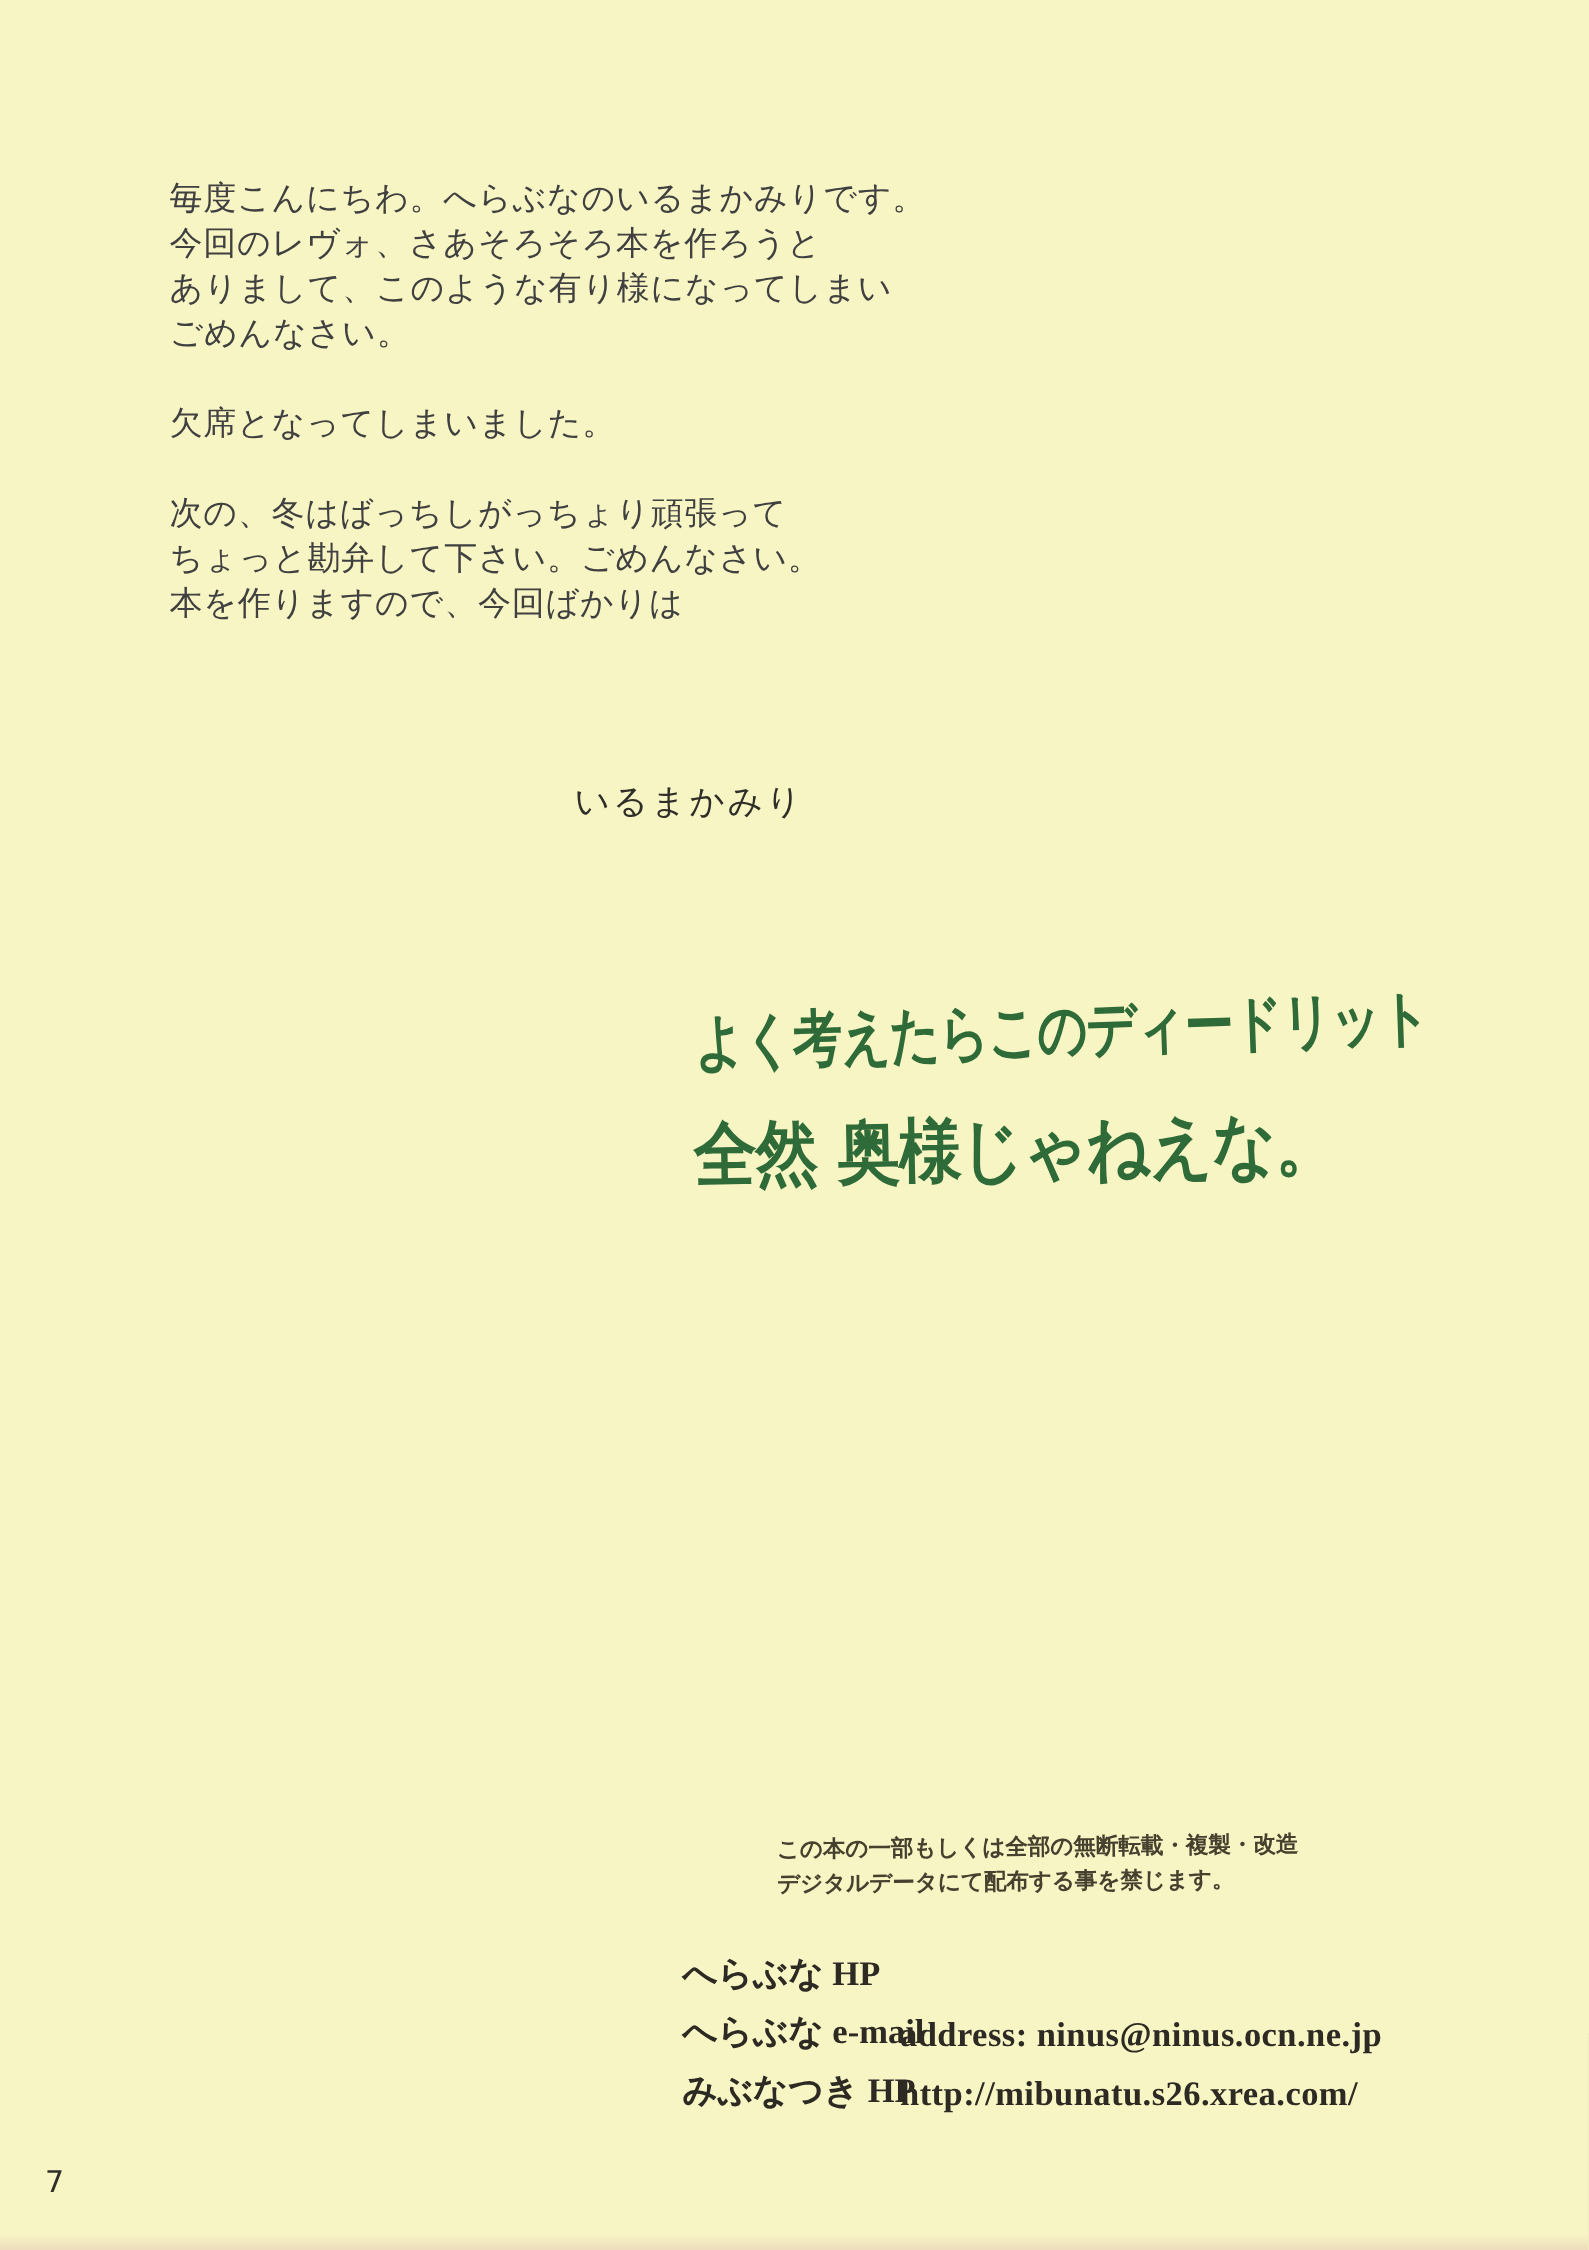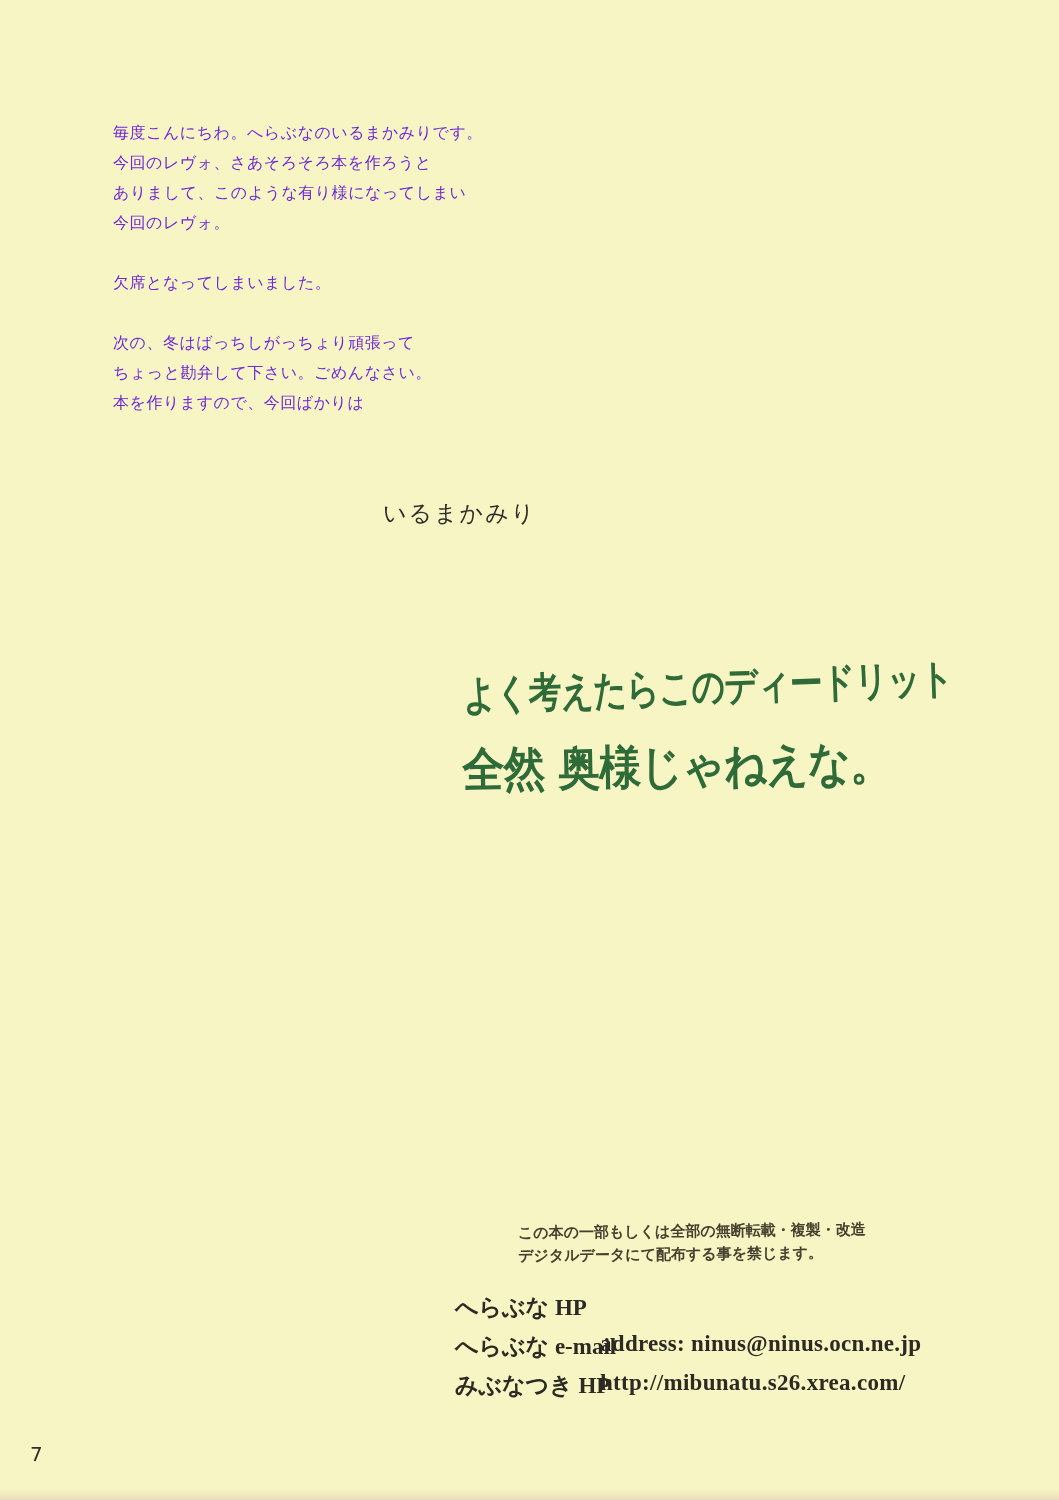--- a/index.html
+++ b/index.html
@@ -22,31 +22,31 @@
     width: 100%; height: 11px;
     background: linear-gradient(to bottom, rgba(238,220,190,0.0), rgba(234,212,185,0.75));
   }
 
   
   .letter {
     position: absolute;
     left: 113px;
     top: 118px;
     width: 560px;
-    color: #6d28d9;
-    font-size: 16px;
+    color: #404040;
+    font-size: 22px;
     line-height: 30px;
     letter-spacing: 0.5px;
   }
   .para { margin: 0 0 30px 0; }
   .para .line { display: block; white-space: nowrap; }
   .signature {
     position: absolute;
     left: 383px;
-    top: 498px;
+    top: 519px;
     color: #2f2e29;
     font-size: 23px;
     letter-spacing: 2px;
     white-space: nowrap;
   }
 
   
   .green-note {
     position: absolute;
     left: 462px;
@@ -88,21 +88,21 @@
     position: absolute;
     left: 455px;
     top: 1292px;
     font-family: "Liberation Serif", "DejaVu Serif", serif;
     font-weight: 700;
     color: #2d2a24;
     font-size: 23px;
   }
   .contact-row {
     display: flex;
-    align-items: flex-start;
+    align-items: flex-end;
     height: 39px;
     white-space: nowrap;
   }
   .contact-label {
     width: 145px;
     flex: 0 0 145px;
   }
   .contact-value { letter-spacing: 0.3px; }
 
   .page-number {
@@ -116,21 +116,21 @@
 </head>
 <body>
 
 <div class="page">
 
   <div class="letter">
     <p class="para">
       <span class="line">毎度こんにちわ。へらぶなのいるまかみりです。</span>
       <span class="line">今回のレヴォ、さあそろそろ本を作ろうと</span>
       <span class="line">ありまして、このような有り様になってしまい</span>
-      <span class="line">今回のレヴォ。</span>
+      <span class="line">ごめんなさい。</span>
     </p>
     <p class="para">
       <span class="line">欠席となってしまいました。</span>
     </p>
     <p class="para">
       <span class="line">次の、冬はばっちしがっちょり頑張って</span>
       <span class="line">ちょっと勘弁して下さい。ごめんなさい。</span>
       <span class="line">本を作りますので、今回ばかりは</span>
     </p>
   </div>

